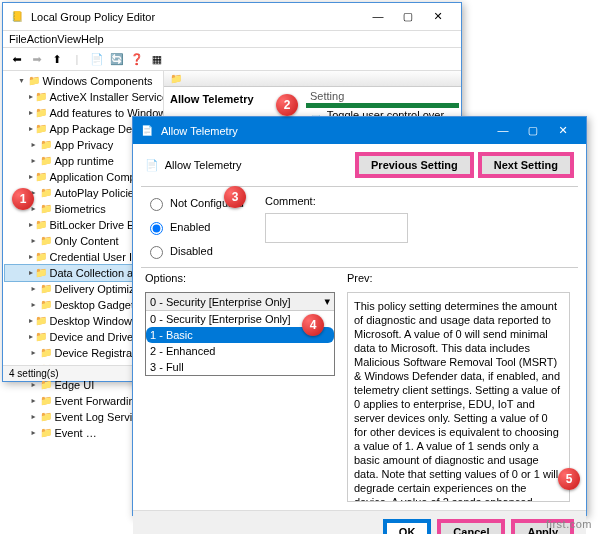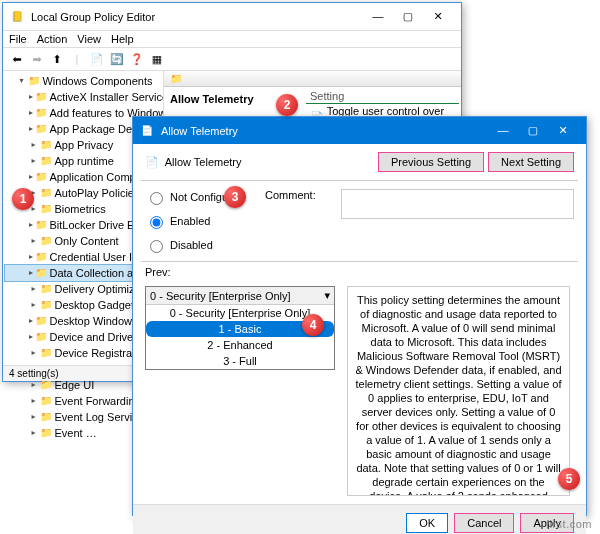--- a/index.html
+++ b/index.html
@@ -5,60 +5,60 @@
 * { box-sizing: border-box; font-family: "Segoe UI", Tahoma, sans-serif; font-size: 11px; }
 body { margin: 0; width: 600px; height: 534px; background: #fff; position: relative; overflow: hidden; }
 .window { position: absolute; background: #fff; border: 1px solid #4a90d9; box-shadow: 2px 2px 8px rgba(0,0,0,0.3); }
 .titlebar { background: #fff; color: #000; padding: 5px 8px; display: flex; align-items: center; border-bottom: 1px solid #ddd; }
 .titlebar.blue { background: #0078d7; color: #fff; border: none; }
 .titlebar .icon-slot { width: 14px; height: 14px; margin-right: 6px; display: flex; align-items: center; justify-content: center; font-size: 10px; }
 .titlebar .title { flex: 1; font-size: 11px; }
 .winbtns { display: flex; }
 .winbtns span { width: 30px; text-align: center; font-family: sans-serif; font-size: 11px; padding: 2px 0; }
 .titlebar.blue .winbtns span { color: #fff; }
-.menubar { padding: 2px 6px; border-bottom: 1px solid #ddd; display: flex; gap: 10px; font-size: 11px; }
+.menubar { padding: 2px 6px; border-bottom: 1px solid #ddd; display: flex; gap: 0; font-size: 11px; }
 .toolbar { padding: 3px 6px; border-bottom: 1px solid #ddd; display: flex; gap: 4px; align-items: center; }
 .toolbar span { width: 16px; height: 16px; display: inline-flex; align-items: center; justify-content: center; font-size: 11px; }
 .gp-body { display: flex; }
 .tree { width: 160px; padding: 2px; overflow: hidden; font-size: 10px; line-height: 16px; }
 .tree-item { display: flex; align-items: center; gap: 2px; padding: 0 2px; white-space: nowrap; }
 .tree-item.indent1 { padding-left: 12px; }
 .tree-item.indent2 { padding-left: 24px; }
 .tree-item.sel { background: #cde6f7; outline: 1px solid #7ab5e0; }
 .tree-item .expander { width: 9px; text-align: center; font-size: 8px; color: #555; }
 .folder-icon { color: #d9b35b; font-size: 10px; }
 .list-pane { flex: 1; border-left: 1px solid #ddd; }
 .list-header { background: linear-gradient(#fdfdfd, #e8e8e8); padding: 2px 6px; border-bottom: 1px solid #ccc; display: flex; align-items: center; gap: 4px; font-size: 11px; }
 .list-content { display: flex; }
 .desc-col { width: 140px; padding: 6px; font-size: 11px; }
 .desc-col b { font-weight: 600; }
 .desc-col a { color: #0066cc; text-decoration: underline; }
 .items-col { flex: 1; padding: 2px; font-size: 10px; }
-.items-col .colhead { color: #555; padding: 1px 4px; border-bottom: 1px solid #15803d; }
+.items-col .colhead { color: #555; padding: 1px 4px; border-bottom: 5px solid #15803d; }
 .items-col .row { padding: 1px 4px; display: flex; align-items: center; gap: 3px; }
 .items-col .row.sel { background: #0078d7; color: #fff; }
 .status { position: absolute; bottom: 0; left: 0; right: 0; padding: 2px 6px; font-size: 10px; border-top: 1px solid #ddd; background: #f5f5f5; }
 
 
 .dlg-body { padding: 0; }
 .dlg-top { padding: 8px 12px; display: flex; align-items: center; justify-content: space-between; }
 .dlg-top .label { display: flex; align-items: center; gap: 6px; font-size: 12px; }
 .navbtns { display: flex; gap: 4px; }
-.btn { background: #e1e1e1; border: 1px solid #ec4899; padding: 3px 12px; font-size: 11px; }
+.btn { background: #e1e1e1; border: 4px solid #ec4899; padding: 3px 12px; font-size: 11px; font-weight: bold; }
 .divider { border-top: 1px solid #ccc; margin: 0 8px; }
 .config-row { display: flex; padding: 8px 12px; gap: 10px; }
 .radios { width: 110px; display: flex; flex-direction: column; gap: 8px; font-size: 11px; }
 .radios label { display: flex; align-items: center; gap: 4px; }
 .comment-area { flex: 1; display: flex; flex-direction: column; gap: 6px; }
-.comment-area .row { display: flex; gap: 6px; align-items: flex-start; }
+.comment-area .row { display: flex; gap: 6px; align-items: flex-start; flex-direction: column; }
 .comment-area textarea, .supported-box { flex: 1; border: 1px solid #ccc; background: #fff; font-size: 10px; padding: 3px; resize: none; }
 .supported-box { background: #f5f5f5; color: #555; height: 28px; display: flex; align-items: center; }
 .opts-row { display: flex; padding: 4px 12px; gap: 12px; }
 .opts-row .lbl { width: 190px; font-size: 11px; }
-.panels { display: flex; padding: 4px 16px 8px 12px; gap: 12px; text-align: center; }
+.panels { display: flex; padding: 4px 16px 8px 12px; gap: 12px; }
 .opt-panel { width: 190px; }
 .combo { border: 1px solid #7a7a7a; background: #fff; font-size: 10px; }
 .combo .sel-top { background: #f0f0f0; padding: 2px 4px; border-bottom: 1px solid #ccc; display: flex; justify-content: space-between; align-items: center; }
 .combo .opt { padding: 2px 4px; }
 .combo .opt.hl { background: #0078d7; color: #fff; border-radius: 6px; }
 .help-panel { flex: 1; border: 1px solid #ccc; background: #fff; padding: 6px; font-size: 10px; line-height: 14px; height: 210px; overflow: hidden; }
 .help-panel p { margin: 0 0 8px 0; }
 .dlg-buttons { display: flex; justify-content: flex-end; gap: 6px; padding: 8px 12px; background: #f0f0f0; border-top: 1px solid #ddd; }
 
 .marker { position: absolute; width: 22px; height: 22px; border-radius: 50%; background: radial-gradient(circle at 30% 30%, #ff6b6b, #c91818); color: #fff; font-weight: bold; display: flex; align-items: center; justify-content: center; font-size: 12px; box-shadow: 0 1px 3px rgba(0,0,0,0.4); z-index: 100; }
@@ -284,20 +284,21 @@
       </div>
       <div class="comment-area">
         <div class="row">
           <span style="width:70px;">Comment:</span>
           <textarea rows="2" style=""></textarea>
         </div>
       </div>
     </div>
     <div class="divider"></div>
     <div class="opts-row">
+      <div class="lbl">Options:</div>
       <div class="lbl">Prev:</div>
     </div>
     <div class="panels">
       <div class="opt-panel">
         <div class="combo">
           <div class="sel-top">
             <span>0 - Security [Enterprise Only]</span>
             <span>▾</span>
           </div>
           <div id="combo-list">

